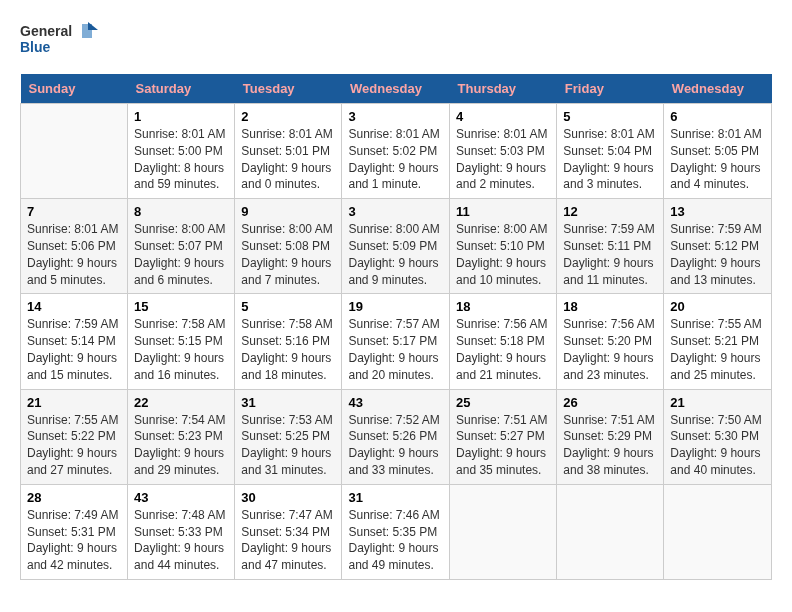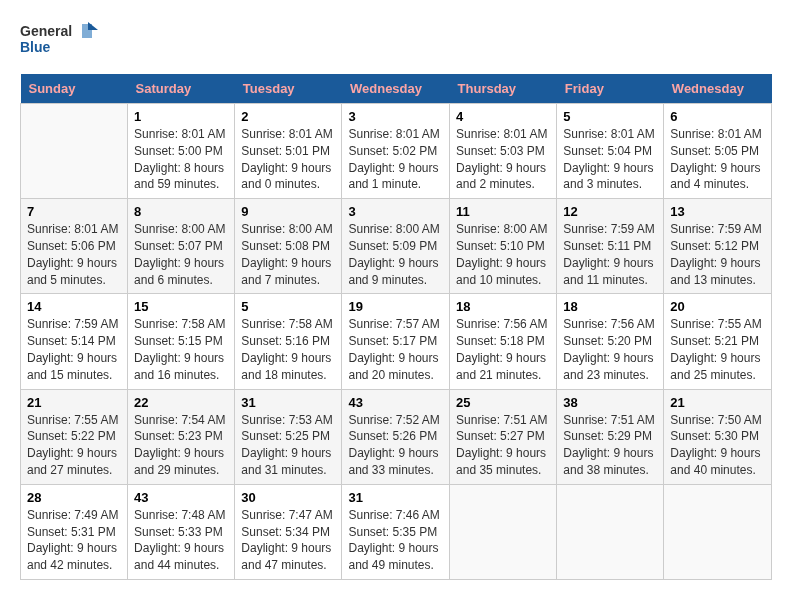--- a/index.html
+++ b/index.html
@@ -212,21 +212,21 @@
         </td>
         <td>
           <span class="day-number">43</span>
           <div class="day-info">Sunrise: 7:52 AM<br>Sunset: 5:26 PM<br>Daylight: 9 hours<br>and 33 minutes.</div>
         </td>
         <td>
           <span class="day-number">25</span>
           <div class="day-info">Sunrise: 7:51 AM<br>Sunset: 5:27 PM<br>Daylight: 9 hours<br>and 35 minutes.</div>
         </td>
         <td>
-          <span class="day-number">38</span>
+          <span class="day-number">26</span>
           <div class="day-info">Sunrise: 7:51 AM<br>Sunset: 5:29 PM<br>Daylight: 9 hours<br>and 38 minutes.</div>
         </td>
         <td>
           <span class="day-number">21</span>
           <div class="day-info">Sunrise: 7:50 AM<br>Sunset: 5:30 PM<br>Daylight: 9 hours<br>and 40 minutes.</div>
         </td>
       </tr>
       <tr>
         <td>
           <span class="day-number">28</span>

